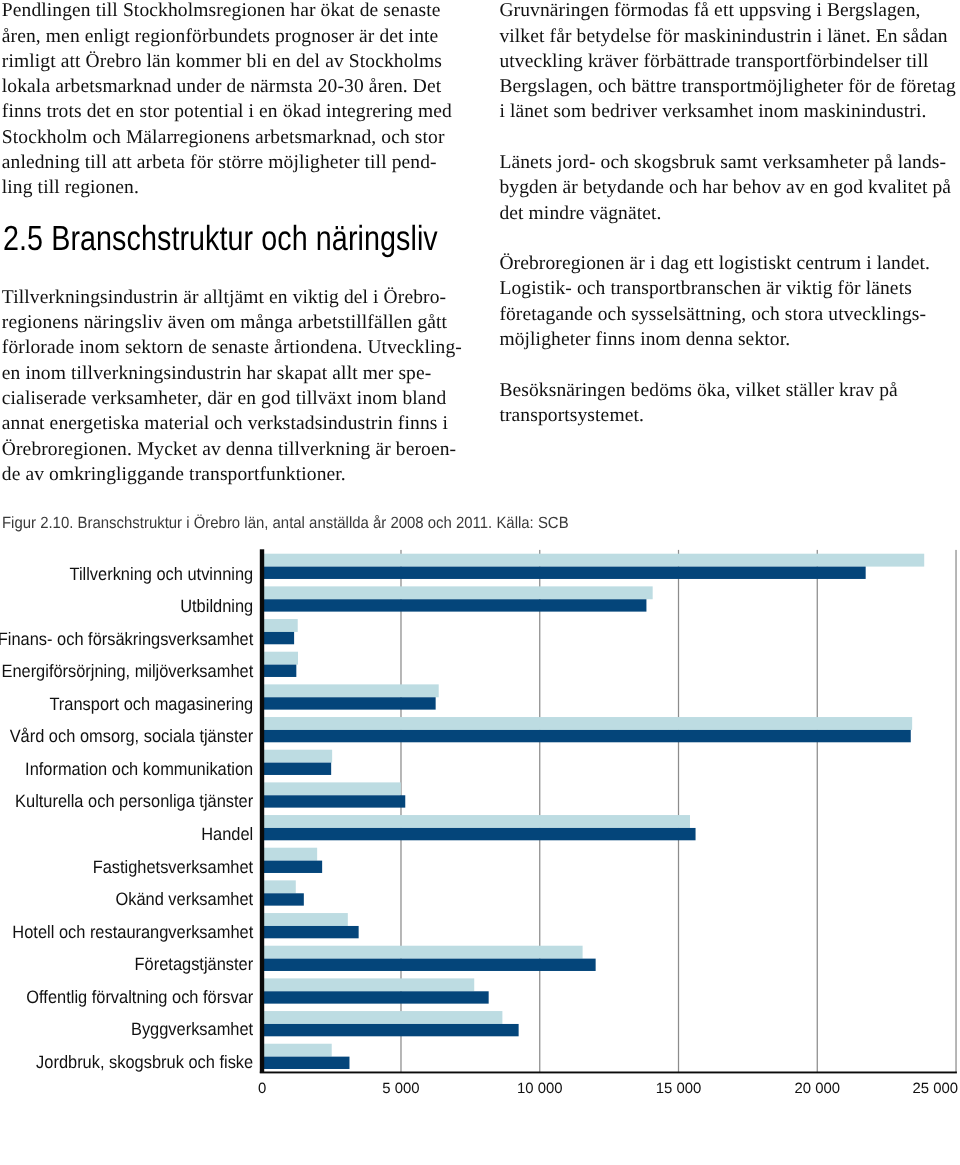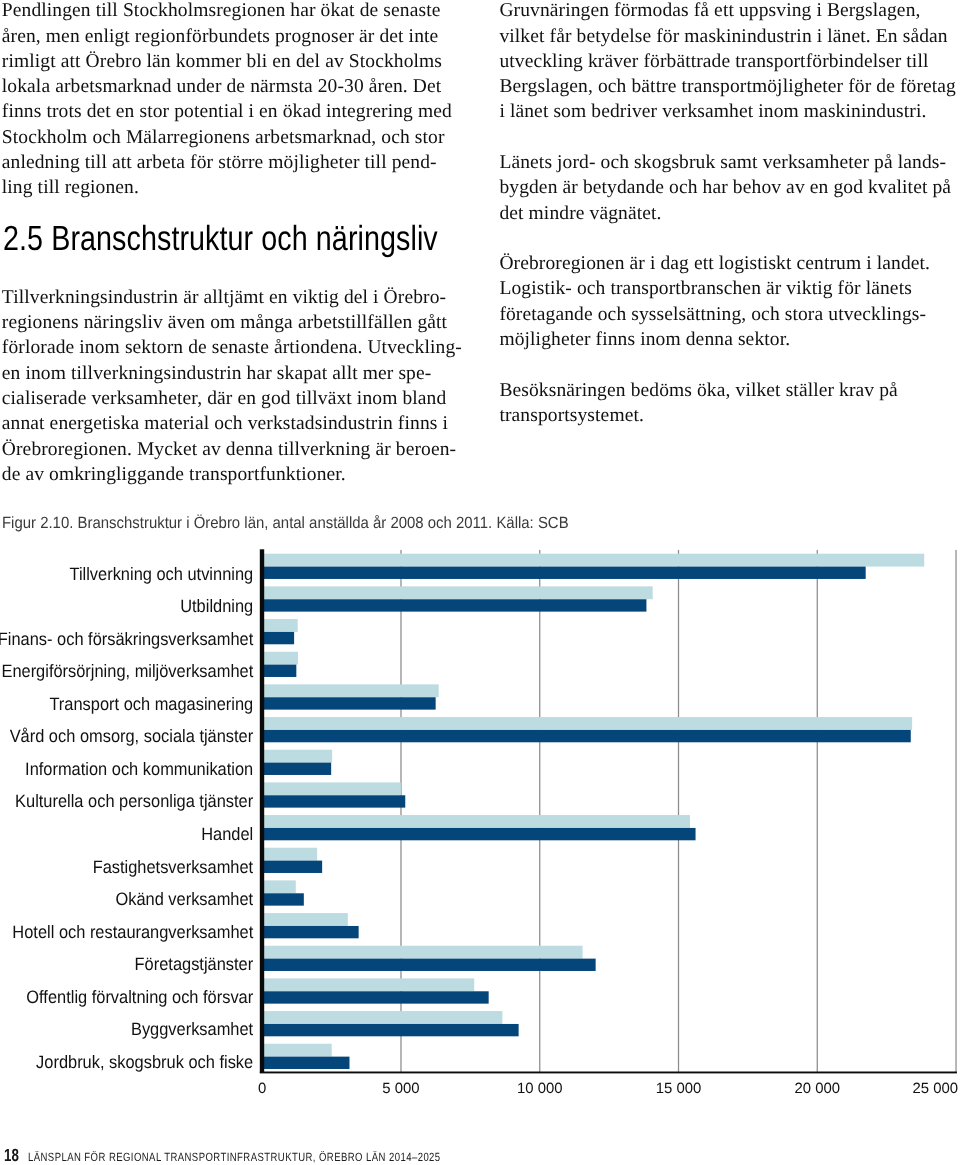--- a/index.html
+++ b/index.html
@@ -158,18 +158,14 @@
         </g>
         <text y="1093" font-family="Liberation Sans, sans-serif" font-size="14.9px" fill="#111111" x="262.20" text-anchor="middle">0</text>
         <text y="1093" font-family="Liberation Sans, sans-serif" font-size="14.9px" fill="#111111" x="400.96" text-anchor="middle">5 000</text>
         <text y="1093" font-family="Liberation Sans, sans-serif" font-size="14.9px" fill="#111111" x="539.72" text-anchor="middle">10 000</text>
         <text y="1093" font-family="Liberation Sans, sans-serif" font-size="14.9px" fill="#111111" x="678.48" text-anchor="middle">15 000</text>
         <text y="1093" font-family="Liberation Sans, sans-serif" font-size="14.9px" fill="#111111" x="817.24" text-anchor="middle">20 000</text>
         <text y="1093" font-family="Liberation Sans, sans-serif" font-size="14.9px" fill="#111111" x="958" text-anchor="end">25 000</text>
       </g>
     </svg>
 
-  <div class="footer">
-    <span class="pg">18</span>
-    <span class="ft">LÄNSPLAN FÖR REGIONAL TRANSPORTINFRASTRUKTUR, ÖREBRO LÄN 2014–2025</span>
-  </div>
 
 </div>
 
 </body></html>

